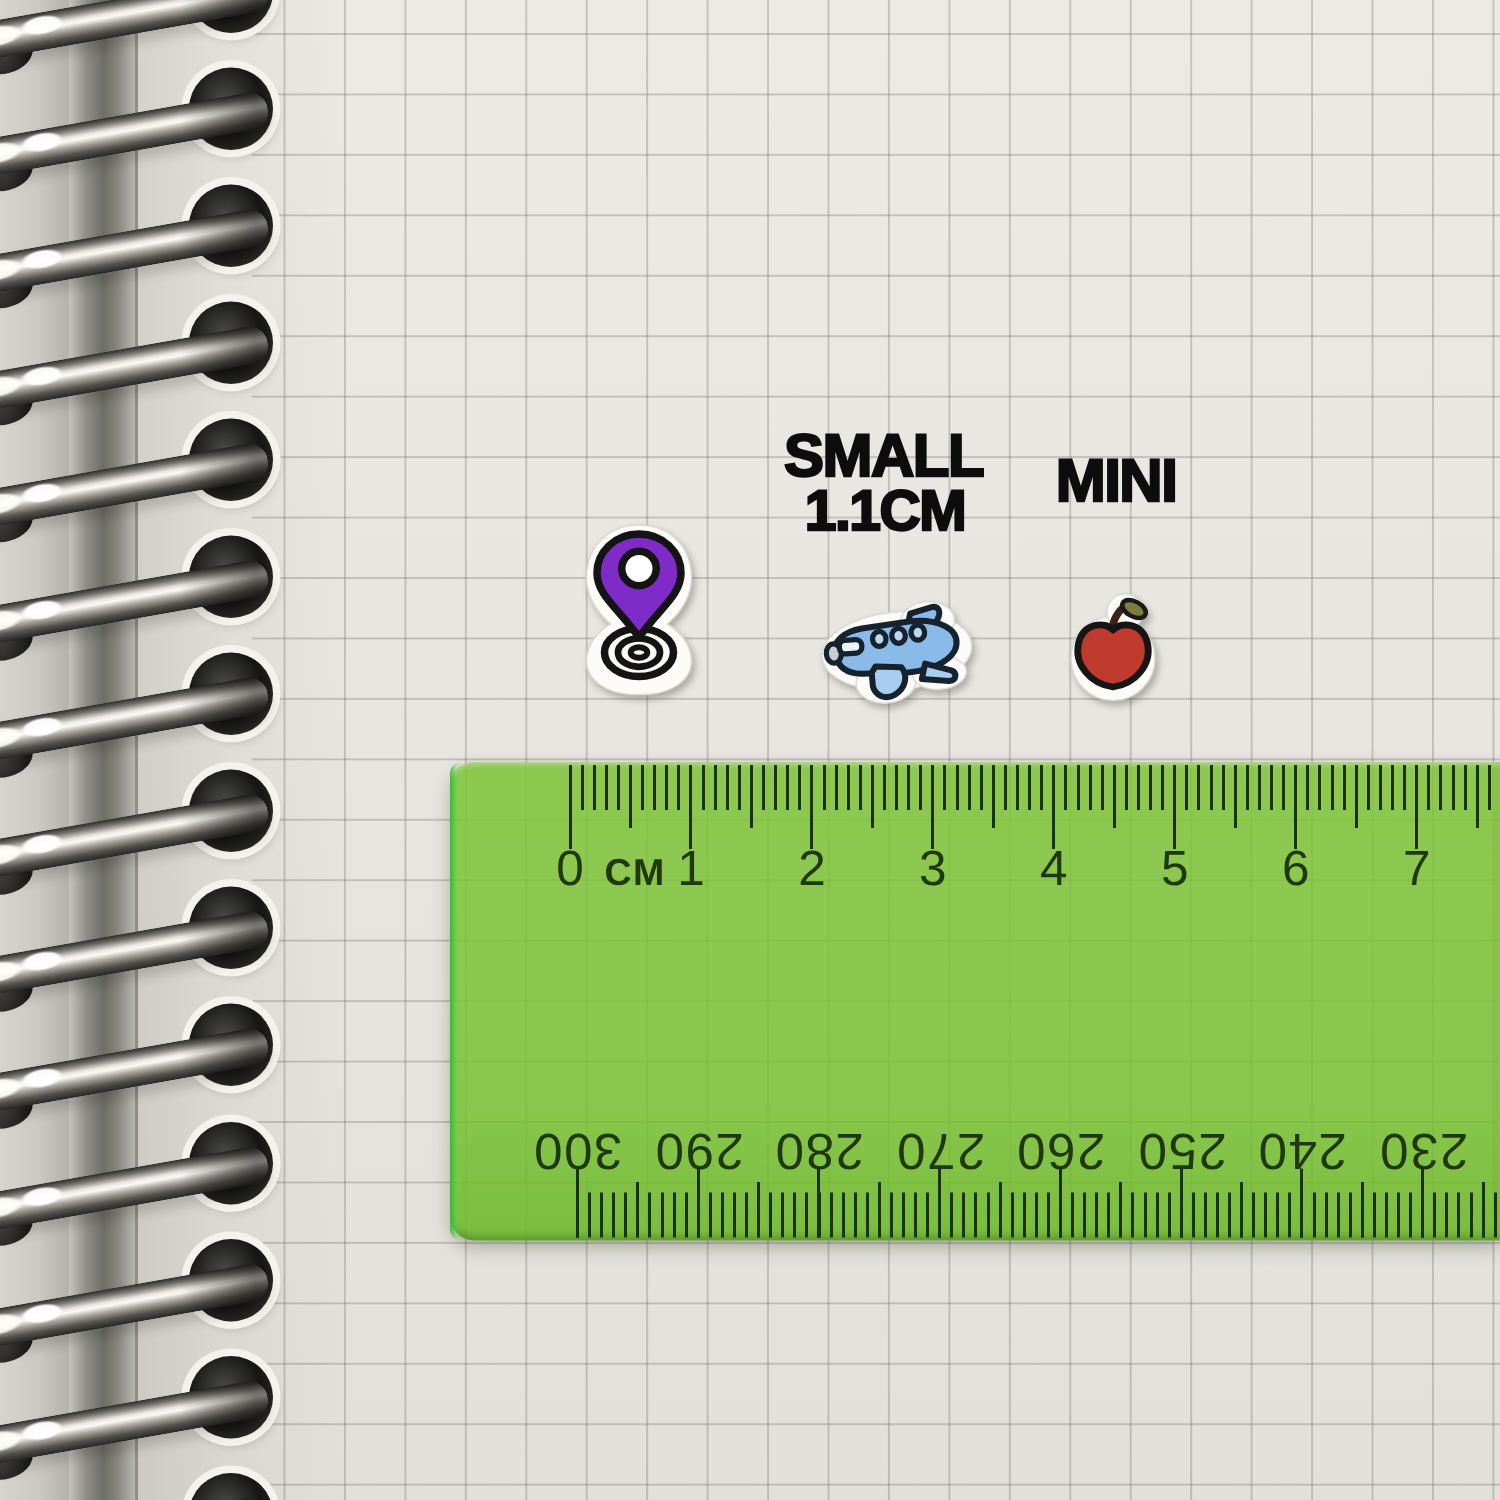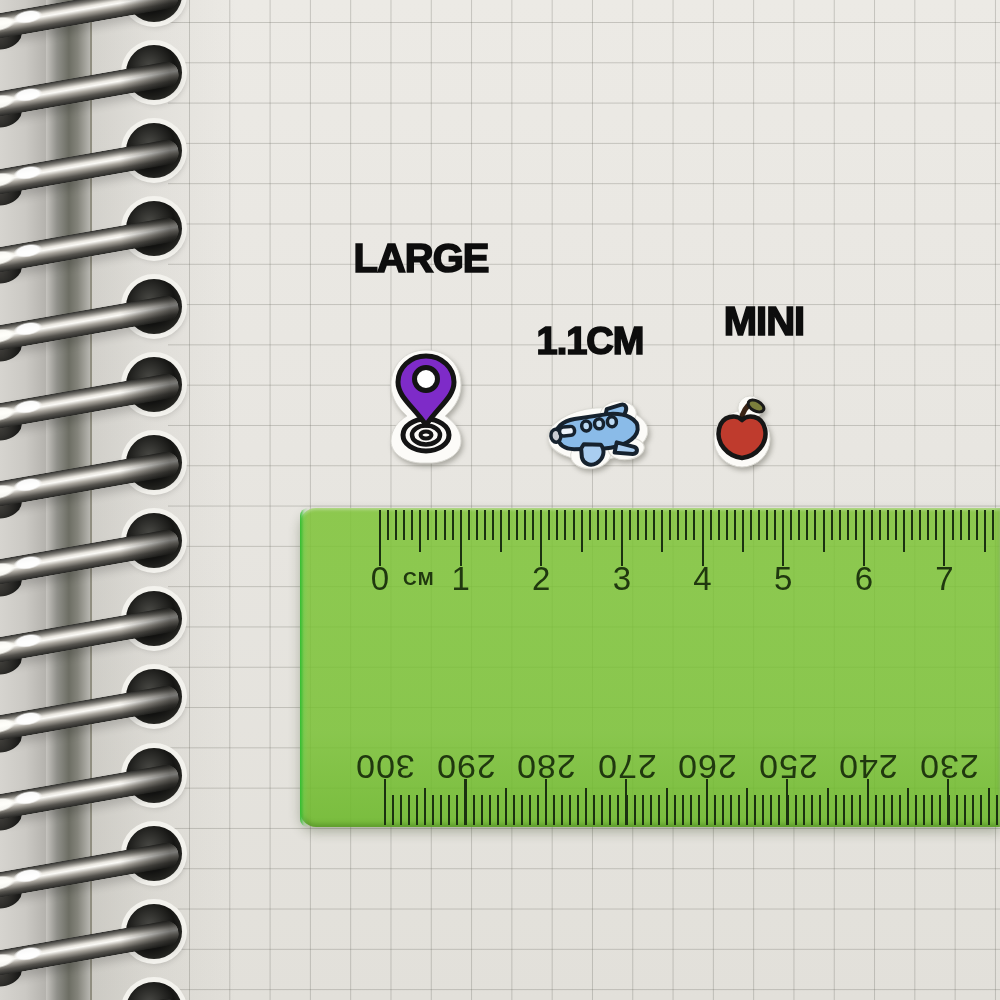--- a/index.html
+++ b/index.html
@@ -65,21 +65,21 @@
   .t-top.half{left:79px;height:42px;background-image:repeating-linear-gradient(to right,#1b3110 0 2px,transparent 2px 40.32px);}
   .t-top.cm  {left:79px;height:56px;background-image:repeating-linear-gradient(to right,#1b3110 0 2px,transparent 2px 80.64px);}
   .t-bot.mm  {left:84px;height:30px;background-image:repeating-linear-gradient(to right,#1b3110 0 2px,transparent 2px 8.05px);}
   .t-bot.half{left:84px;height:37px;background-image:repeating-linear-gradient(to right,#1b3110 0 2px,transparent 2px 40.25px);}
   .t-bot.cm  {left:84px;height:46px;background-image:repeating-linear-gradient(to right,#1b3110 0 2px,transparent 2px 80.5px);}
   .num-top{position:absolute;top:52px;transform:translateX(-50%);
     color:#20380f;font-size:33px;}
   .num-bot{position:absolute;top:239px;transform:translateX(-50%) rotate(180deg);
     color:#20380f;font-size:34px;letter-spacing:1px;}
   .cm-label{position:absolute;left:103px;top:60px;color:#20380f;
-    font-size:19px;font-weight:700;letter-spacing:1px;}
+    font-size:25px;font-weight:700;letter-spacing:1px;}
 </style>
 </head>
 <body>
 
 <div class="scene">
 
   <div class="paper"></div>
   <div class="grid"></div>
   <div class="page-curl-shadow"></div>
 
@@ -122,23 +122,23 @@
       <div class="hole" style="top: 825.6px;"></div>
       <div class="ring-stub" style="top: 883.1px;"></div>
       <div class="ring" style="top: 858.6px;"></div>
       <div class="hole" style="top: 903.7px;"></div>
       <div class="ring-stub" style="top: 961.2px;"></div>
       <div class="ring" style="top: 936.7px;"></div>
       <div class="hole" style="top: 981.8px;"></div>
       <div class="ring" style="top: 1014.8px;"></div>
     </div>
 
-  <div class="lab" style="left:421px;top:238px;">LARGE</div>
+  <div class="lab" style="left:589px;top:284px;">SMALL</div>
   <div class="lab size" style="left:590px;top:322px;">1.1CM</div>
-  <div class="lab" style="left:764px;top:301px;">MINI</div>
+  <div class="lab" style="left:744px;top:301px;">MINI</div>
 
   <div class="sticker" style="left:386px;top:348px;width:80px;height:116px;">
     <svg width="80" height="116" viewBox="0 0 80 116">
       <path d="M40,2 C61,2 75,17 75,37 C75,51 67,61 59,68 C69,74 75,83 75,93 C75,106 61,114 46,115 L34,115 C19,114 5,106 5,93 C5,82 12,73 21,68 C13,61 5,51 5,37 C5,17 19,2 40,2 Z" fill="#fcfbf8" stroke="#d9d8d2" stroke-width="1"></path>
       <g fill="none" stroke="#141414">
         <ellipse cx="40" cy="87" rx="23" ry="16" stroke-width="5"></ellipse>
         <ellipse cx="40" cy="87" rx="14" ry="9.5" stroke-width="4.5"></ellipse>
         <ellipse cx="40" cy="87" rx="5.5" ry="3.5" stroke-width="4"></ellipse>
       </g>
       <path d="M40,8 C56,8 68,20 68,34 C68,49 53,58 40,77 C27,58 12,49 12,34 C12,20 24,8 40,8 Z" fill="#7e2bc8" stroke="#141414" stroke-width="5" stroke-linejoin="round"></path>

